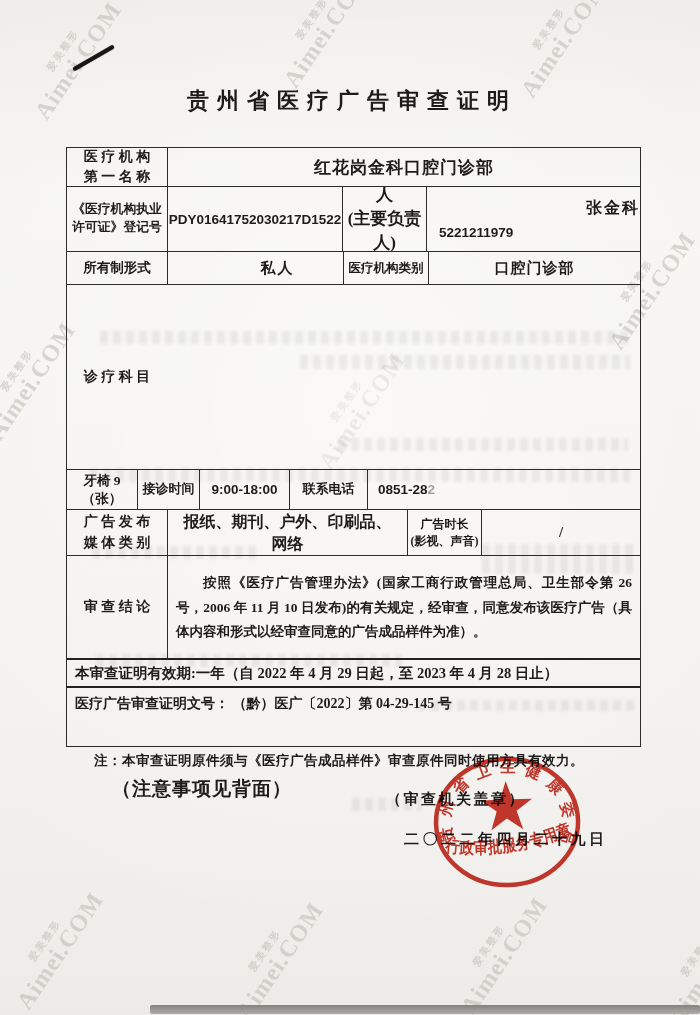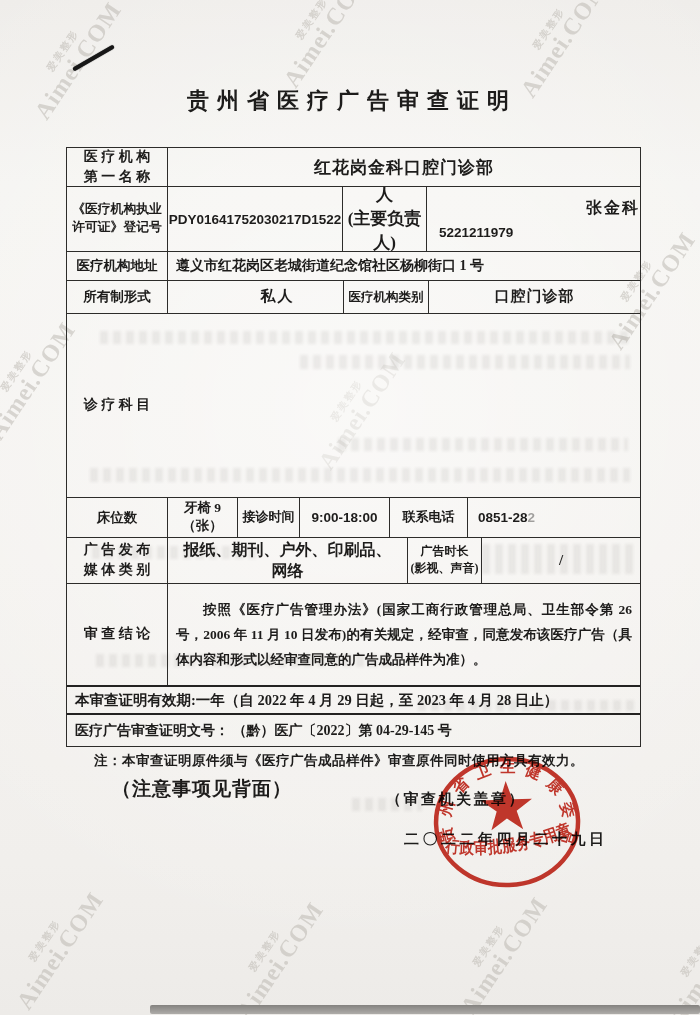--- a/index.html
+++ b/index.html
@@ -129,38 +129,33 @@
         <div class="lbl-sm prewrap" style="font-size:17px;">法定代表人
 (主要负责人)</div>
         <div class="lbl-sm" style="margin-top:7px; font-size:12.5px;">身 份 证 号</div>
       </div>
       <div class="cell stack" style="flex:1; align-items:stretch;">
         <div class="val-song" style="font-size:16px; letter-spacing:2px; text-align:right;">张金科</div>
         <div class="val-hei" style="font-size:13.5px; font-weight:600; text-align:left; padding-left:12px; margin-top:6px;">5221211979</div>
       </div>
     </div>
 
-    <div class="trow" style="height:29px;">
-      <div class="cell lbl" style="width:100px; font-size:13.5px;">医疗机构地址</div>
-      <div class="cell val-song left-align" style="flex:1; font-size:14px; padding-left:8px;">遵义市红花岗区老城街道纪念馆社区杨柳街口 1 号</div>
-    </div>
 
     <div class="trow" style="height:33px;">
       <div class="cell lbl" style="width:100px; font-size:13.5px;">所有制形式</div>
       <div class="cell val-hei" style="width:176px; font-size:15px; letter-spacing:2px;padding-left:44px;">私人</div>
       <div class="cell lbl" style="width:85px; font-size:12.5px;">医疗机构类别</div>
       <div class="cell val-hei" style="flex:1; font-size:15px; letter-spacing:1px;">口腔门诊部</div>
     </div>
 
     <div class="trow" style="height:185px;">
       <div class="cell lbl" style="width:100px;">诊 疗 科 目</div>
     </div>
 
     <div class="trow" style="height:40px;">
-      <div class="cell lbl" style="width:100px; font-size:13.5px;">床位数</div>
       <div class="cell val-song" style="width:70px; font-size:13.5px;">牙椅 9（张）</div>
       <div class="cell lbl" style="width:62px; font-size:13px;">接诊时间</div>
       <div class="cell val-hei" style="width:90px; font-size:13.5px; font-weight:600;">9:00-18:00</div>
       <div class="cell lbl" style="width:78px; font-size:13px;">联系电话</div>
       <div class="cell val-hei left-align" style="flex:1; font-size:13.5px; font-weight:600; padding-left:10px;">
         <span>0851-28</span>
           <span style="opacity:.4;">2</span>
       </div>
     </div>
 

